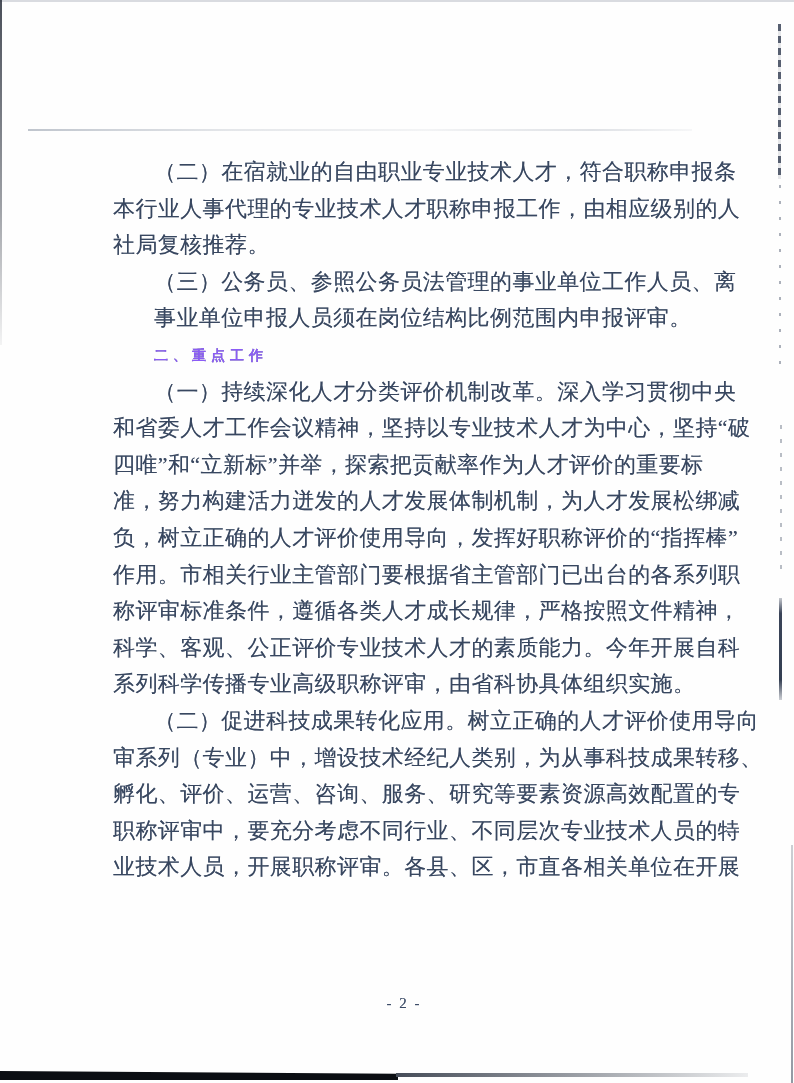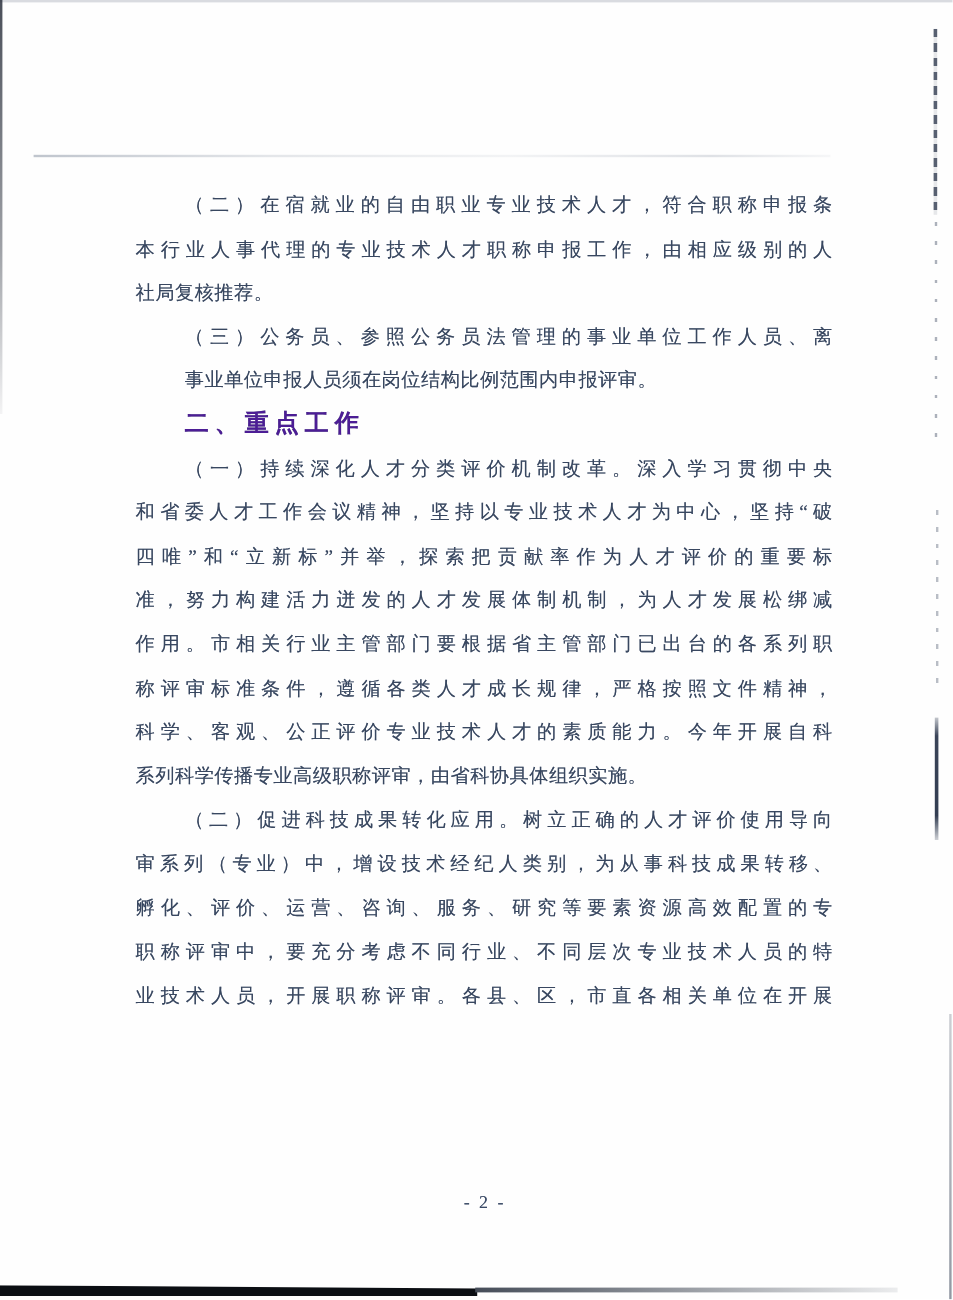--- a/index.html
+++ b/index.html
@@ -18,41 +18,41 @@
   
   .text-block {
     position: absolute;
     top: 154px;
     left: 113px;
     width: 581px;
   }
   .line {
     height: 36.6px;
     line-height: 36.6px;
-    font-size: 16px;
+    font-size: 22px;
     color: var(--ink, #384760);
     text-shadow: 0 0 0.5px rgba(56, 71, 96, 0.55);
     letter-spacing: 0.4px;
     white-space: nowrap;
     text-align: justify;
     text-align-last: left;
     text-justify: inter-character;
   }
   .line.just {
     text-align-last: justify;
   }
   .line.indent {
     text-indent: 41px;
   }
   .line.heading {
-    font-family: Liberation Mono, monospace;
+    font-family: Liberation Sans, sans-serif;
     font-weight: 700;
-    font-size: 20px;
+    font-size: 14px;
     letter-spacing: 5px;
-    color: #4c1d95;
+    color: #8b5cf6;
     text-shadow: 0 0 0.5px rgba(44, 58, 82, 0.6);
   }
   
   .page-number {
     position: absolute;
     top: 991px;
     left: 0;
     width: 100%;
     height: 24px;
     line-height: 24px;
@@ -137,20 +137,21 @@
       <div class="line indent just">（二）在宿就业的自由职业专业技术人才，符合职称申报条</div>
       <div class="line just">本行业人事代理的专业技术人才职称申报工作，由相应级别的人</div>
       <div class="line">社局复核推荐。</div>
       <div class="line indent just">（三）公务员、参照公务员法管理的事业单位工作人员、离</div>
       <div class="line indent">事业单位申报人员须在岗位结构比例范围内申报评审。</div>
       <div class="line heading indent">二、重点工作</div>
       <div class="line indent just">（一）持续深化人才分类评价机制改革。深入学习贯彻中央</div>
       <div class="line just">和省委人才工作会议精神，坚持以专业技术人才为中心，坚持“破</div>
       <div class="line just">四唯”和“立新标”并举，探索把贡献率作为人才评价的重要标</div>
       <div class="line just">准，努力构建活力迸发的人才发展体制机制，为人才发展松绑减</div>
+      <div class="line just">负，树立正确的人才评价使用导向，发挥好职称评价的“指挥棒”</div>
       <div class="line just">作用。市相关行业主管部门要根据省主管部门已出台的各系列职</div>
       <div class="line just">称评审标准条件，遵循各类人才成长规律，严格按照文件精神，</div>
       <div class="line just">科学、客观、公正评价专业技术人才的素质能力。今年开展自科</div>
       <div class="line">系列科学传播专业高级职称评审，由省科协具体组织实施。</div>
       <div class="line indent just">（二）促进科技成果转化应用。树立正确的人才评价使用导向</div>
       <div class="line just">审系列（专业）中，增设技术经纪人类别，为从事科技成果转移、</div>
       <div class="line just">孵化、评价、运营、咨询、服务、研究等要素资源高效配置的专</div>
       <div class="line just">职称评审中，要充分考虑不同行业、不同层次专业技术人员的特</div>
       <div class="line just">业技术人员，开展职称评审。各县、区，市直各相关单位在开展</div>
     </div>

